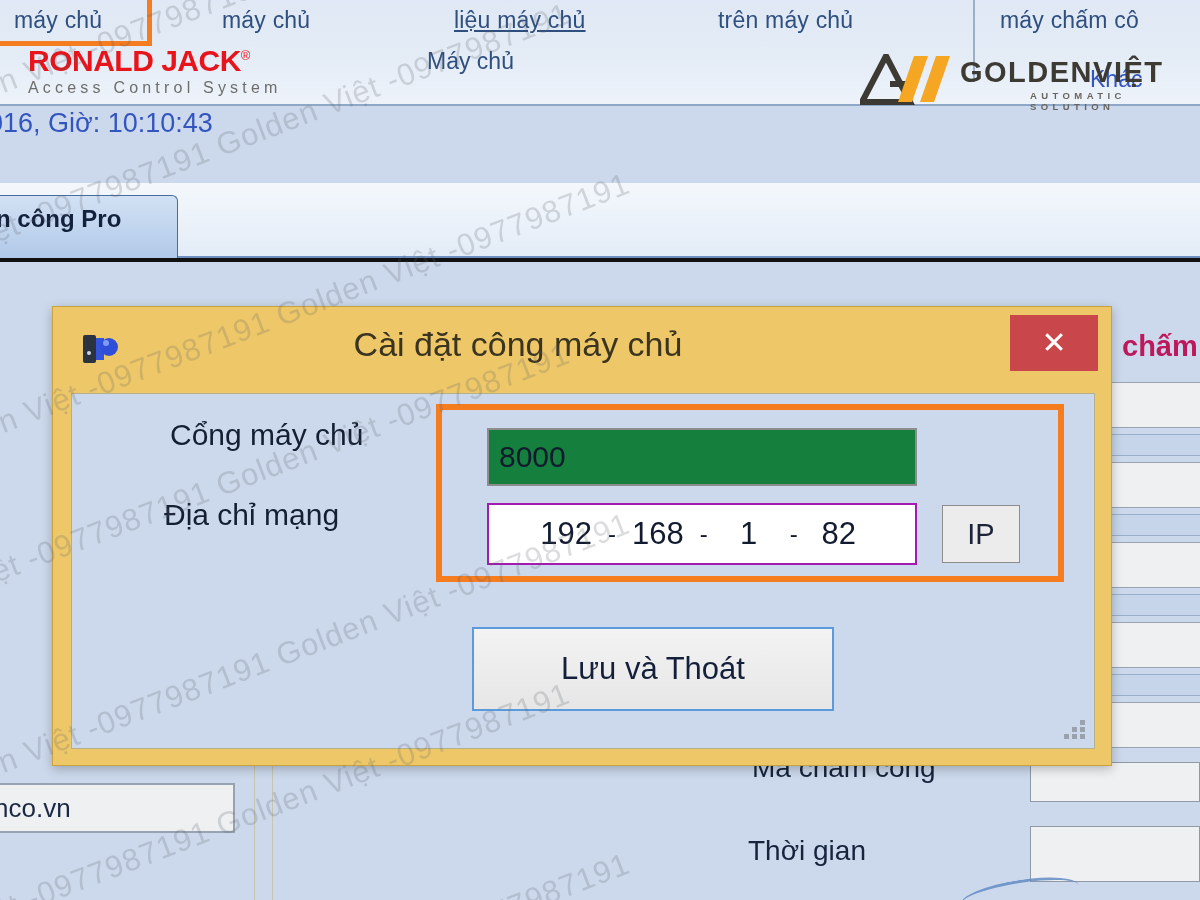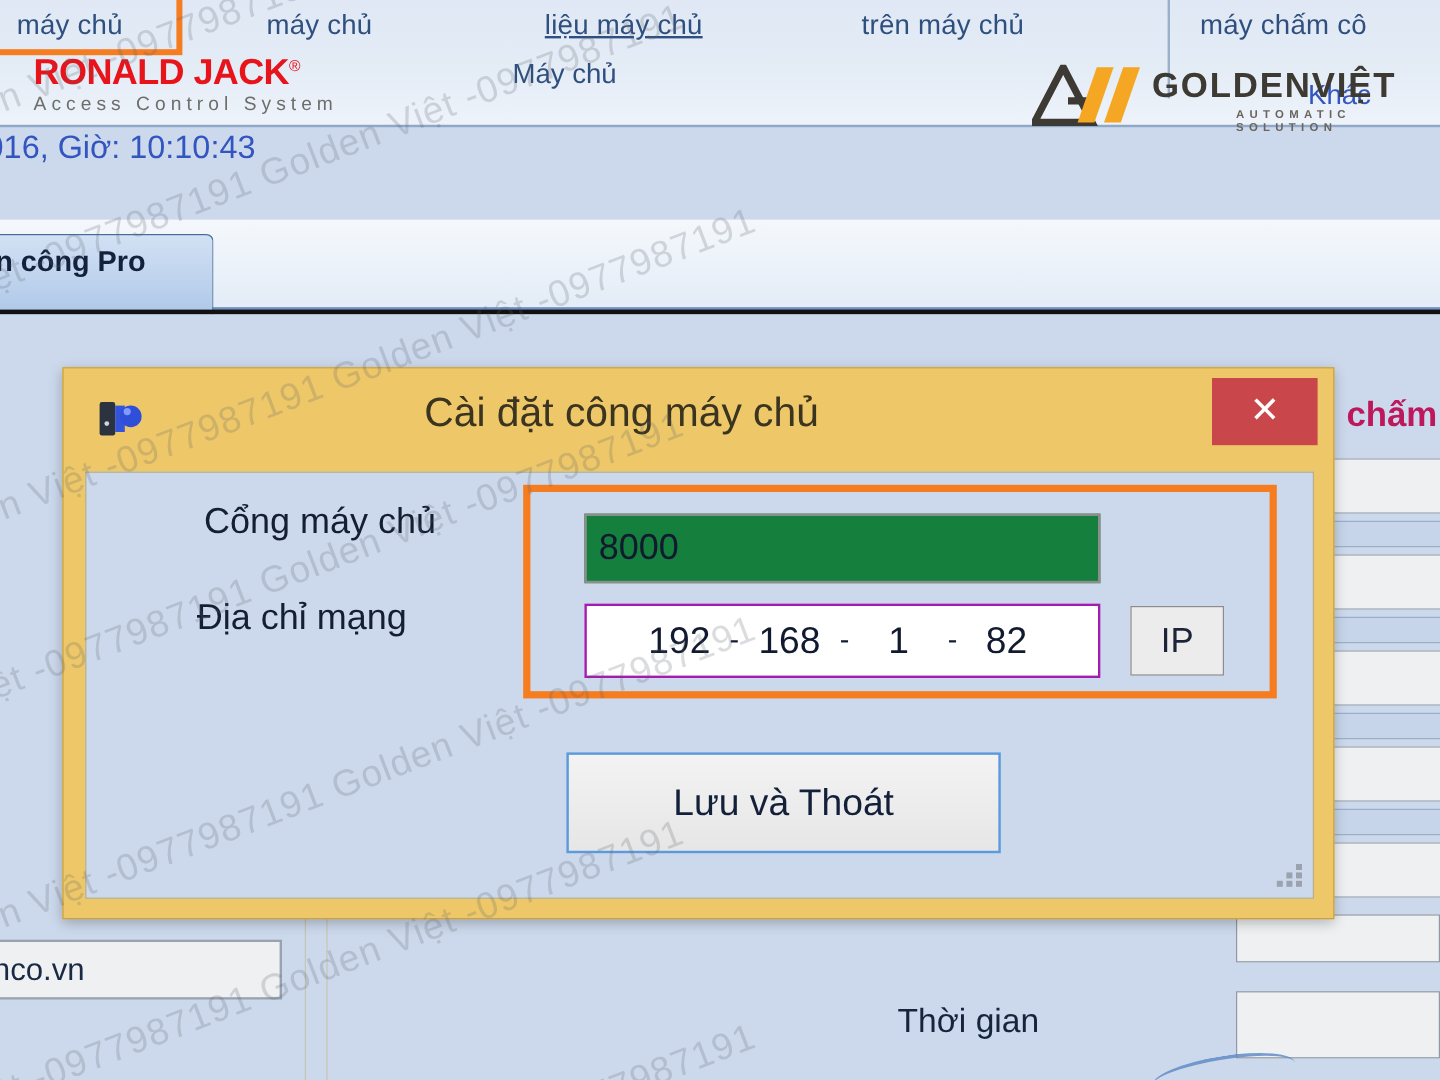--- a/index.html
+++ b/index.html
@@ -481,20 +481,21 @@
     <div class="bg-row-gap"></div>
     <div class="bg-row-input"></div>
   </div>
 
   <div class="bg-left-input">
     <span>nco.vn</span>
   </div>
   <div class="bg-vline v1"></div>
   <div class="bg-vline v2"></div>
 
+  <div class="bg-label l1">Mã chấm công</div>
   <div class="bg-label l2">Thời gian</div>
   <div class="bg-bottom-input b1"></div>
   <div class="bg-bottom-input b2"></div>
   <div class="bg-swoosh"></div>
 
   <div class="dialog">
     <div class="dlg-titlebar">
       <span class="dlg-icon">
         <svg width="42" height="38" viewBox="0 0 42 38">
           <rect x="2" y="6" width="13" height="28" rx="2" fill="#2b3240"></rect>

